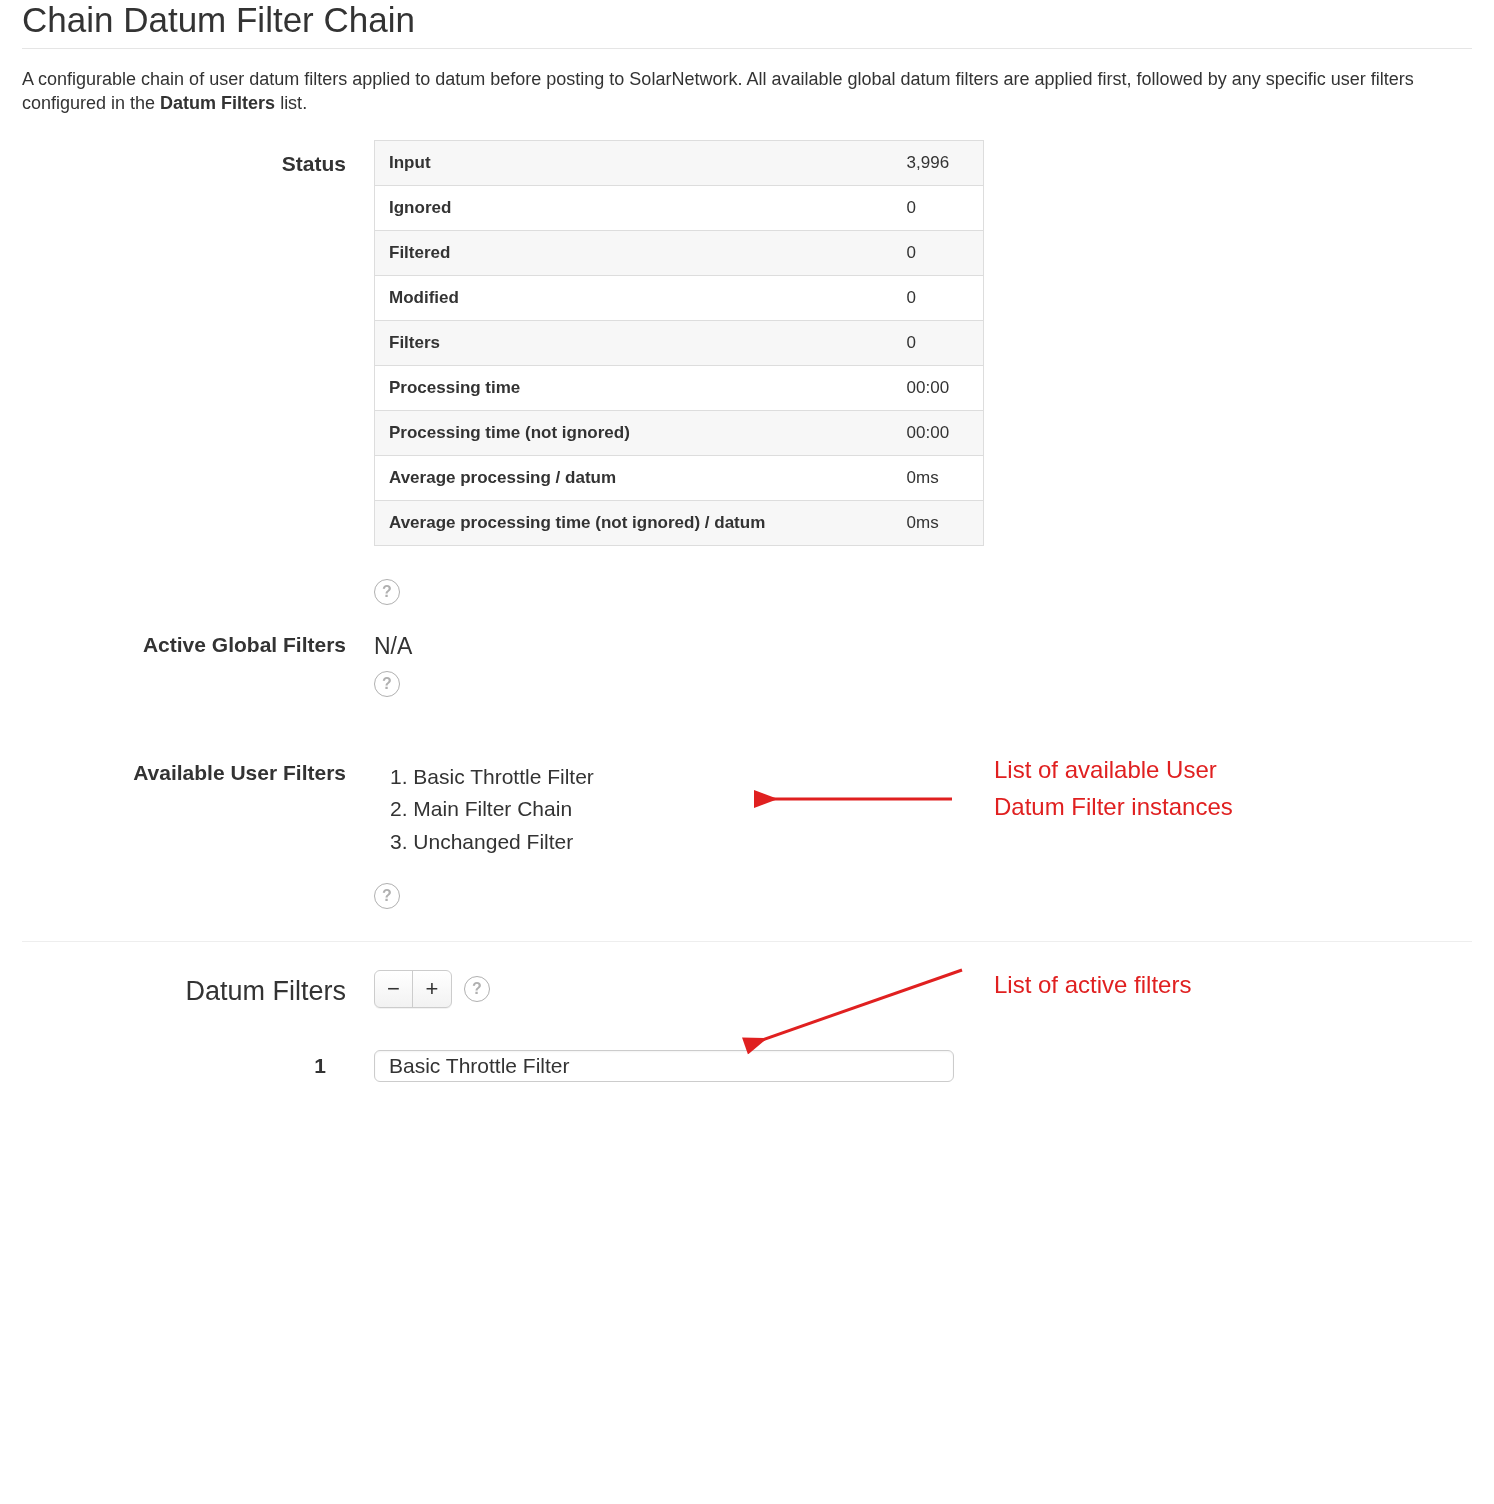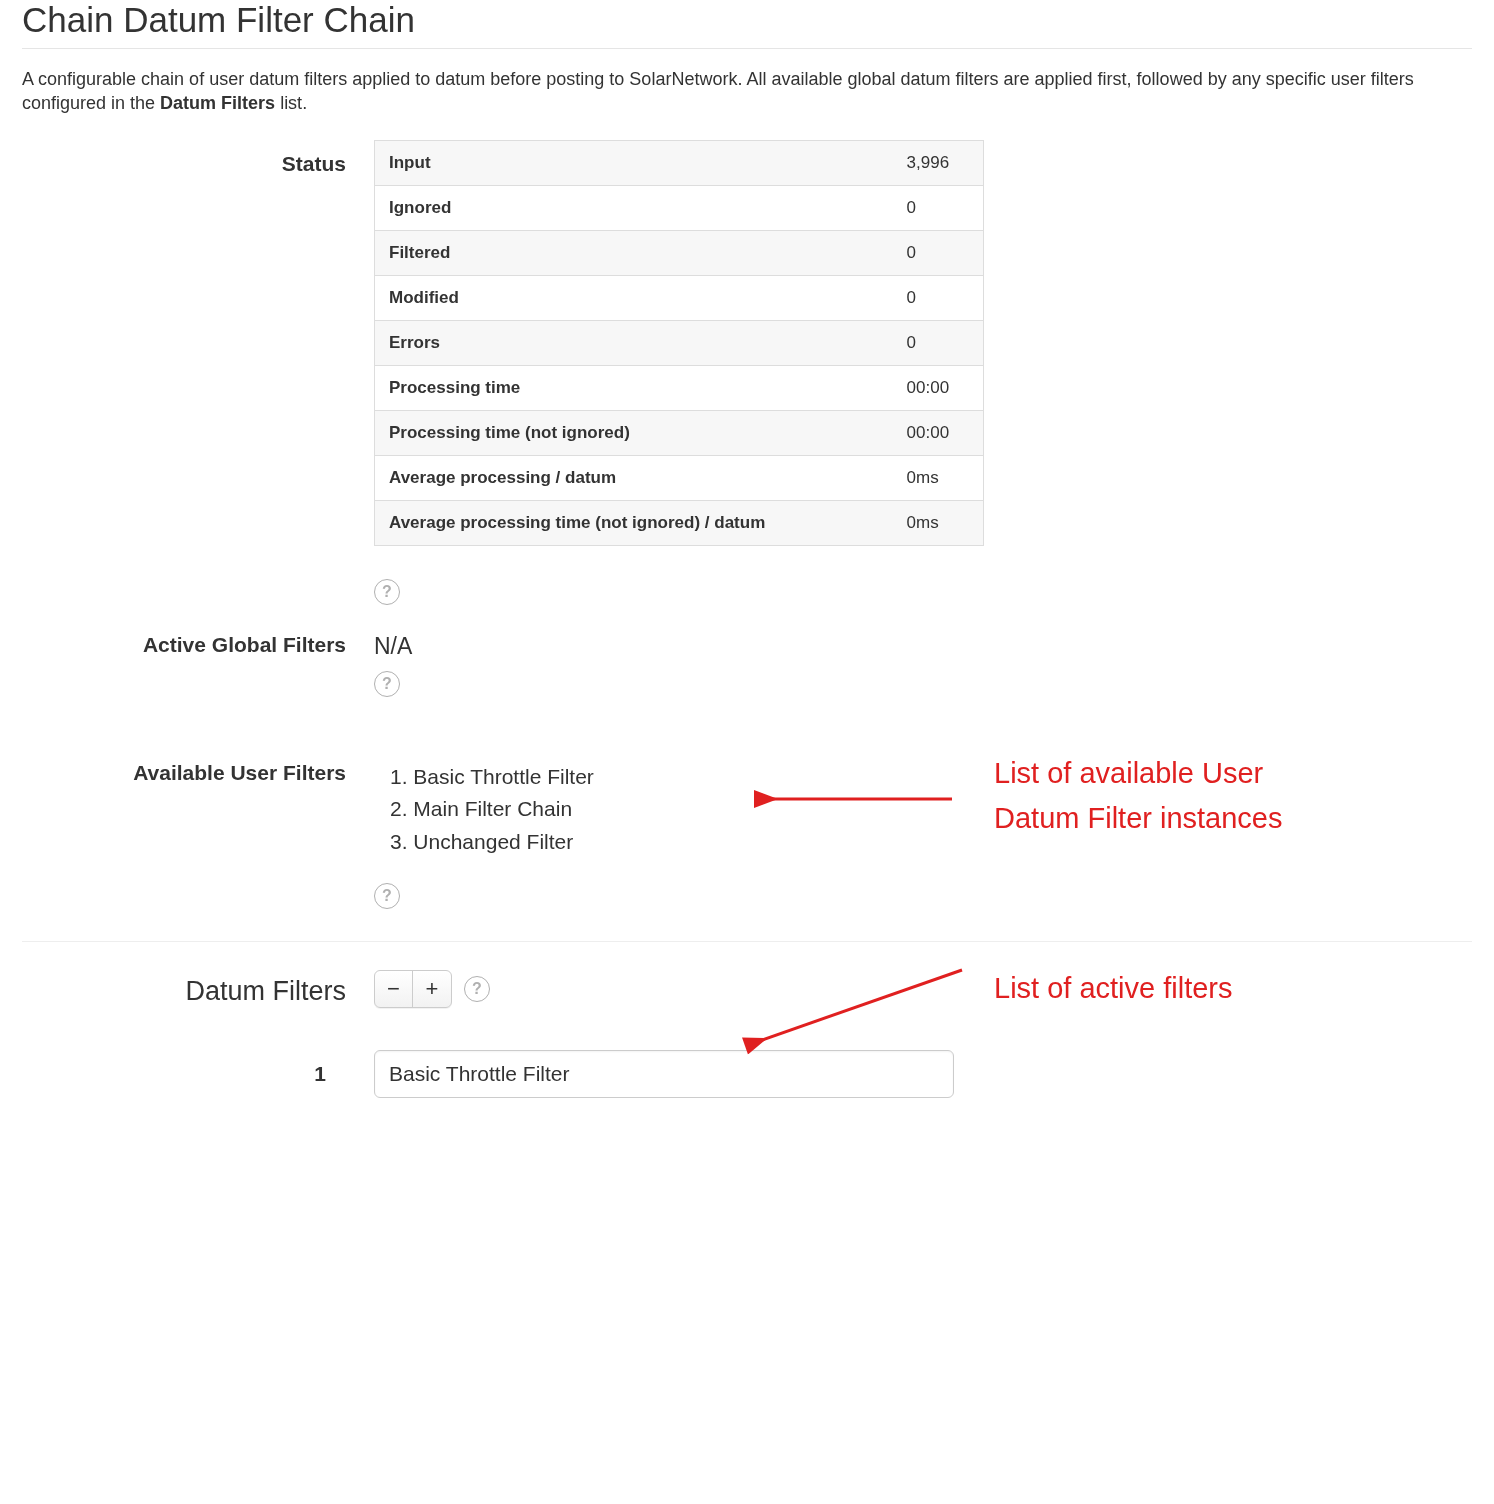--- a/index.html
+++ b/index.html
@@ -98,21 +98,21 @@
     .avail-list li {
       font-size: 21px;
       line-height: 1.55;
       margin-left: 16px;
     }
 
     
     .annotation {
       position: absolute;
       color: #e02020;
-      font-size: 29px;
+      font-size: 24px;
       line-height: 1.55;
       pointer-events: none;
     }
 
     
     .section-divider {
       border-top: 1px solid #eee;
       padding-top: 28px;
       margin-top: 32px;
     }
@@ -159,21 +159,21 @@
     .filter-index {
       width: 352px;
       text-align: right;
       font-weight: 700;
       font-size: 21px;
       padding-right: 48px;
       flex-shrink: 0;
     }
     .filter-input {
       width: 580px;
-      height: 48px;
+      height: 32px;
       border: 1px solid #ccc;
       border-radius: 6px;
       padding: 0 14px;
       font-size: 21px;
       color: #333;
       box-shadow: inset 0 1px 2px rgba(0,0,0,0.05);
     }
 
     svg.arrow { position: absolute; pointer-events: none; overflow: visible; }
   </style>
@@ -201,21 +201,21 @@
           </tr>
           <tr>
             <td>Filtered</td>
             <td>0</td>
           </tr>
           <tr>
             <td>Modified</td>
             <td>0</td>
           </tr>
           <tr>
-            <td>Errors</td>
+            <td>Filters</td>
             <td>0</td>
           </tr>
           <tr>
             <td>Processing time</td>
             <td>00:00</td>
           </tr>
           <tr>
             <td>Processing time (not ignored)</td>
             <td>00:00</td>
           </tr>

